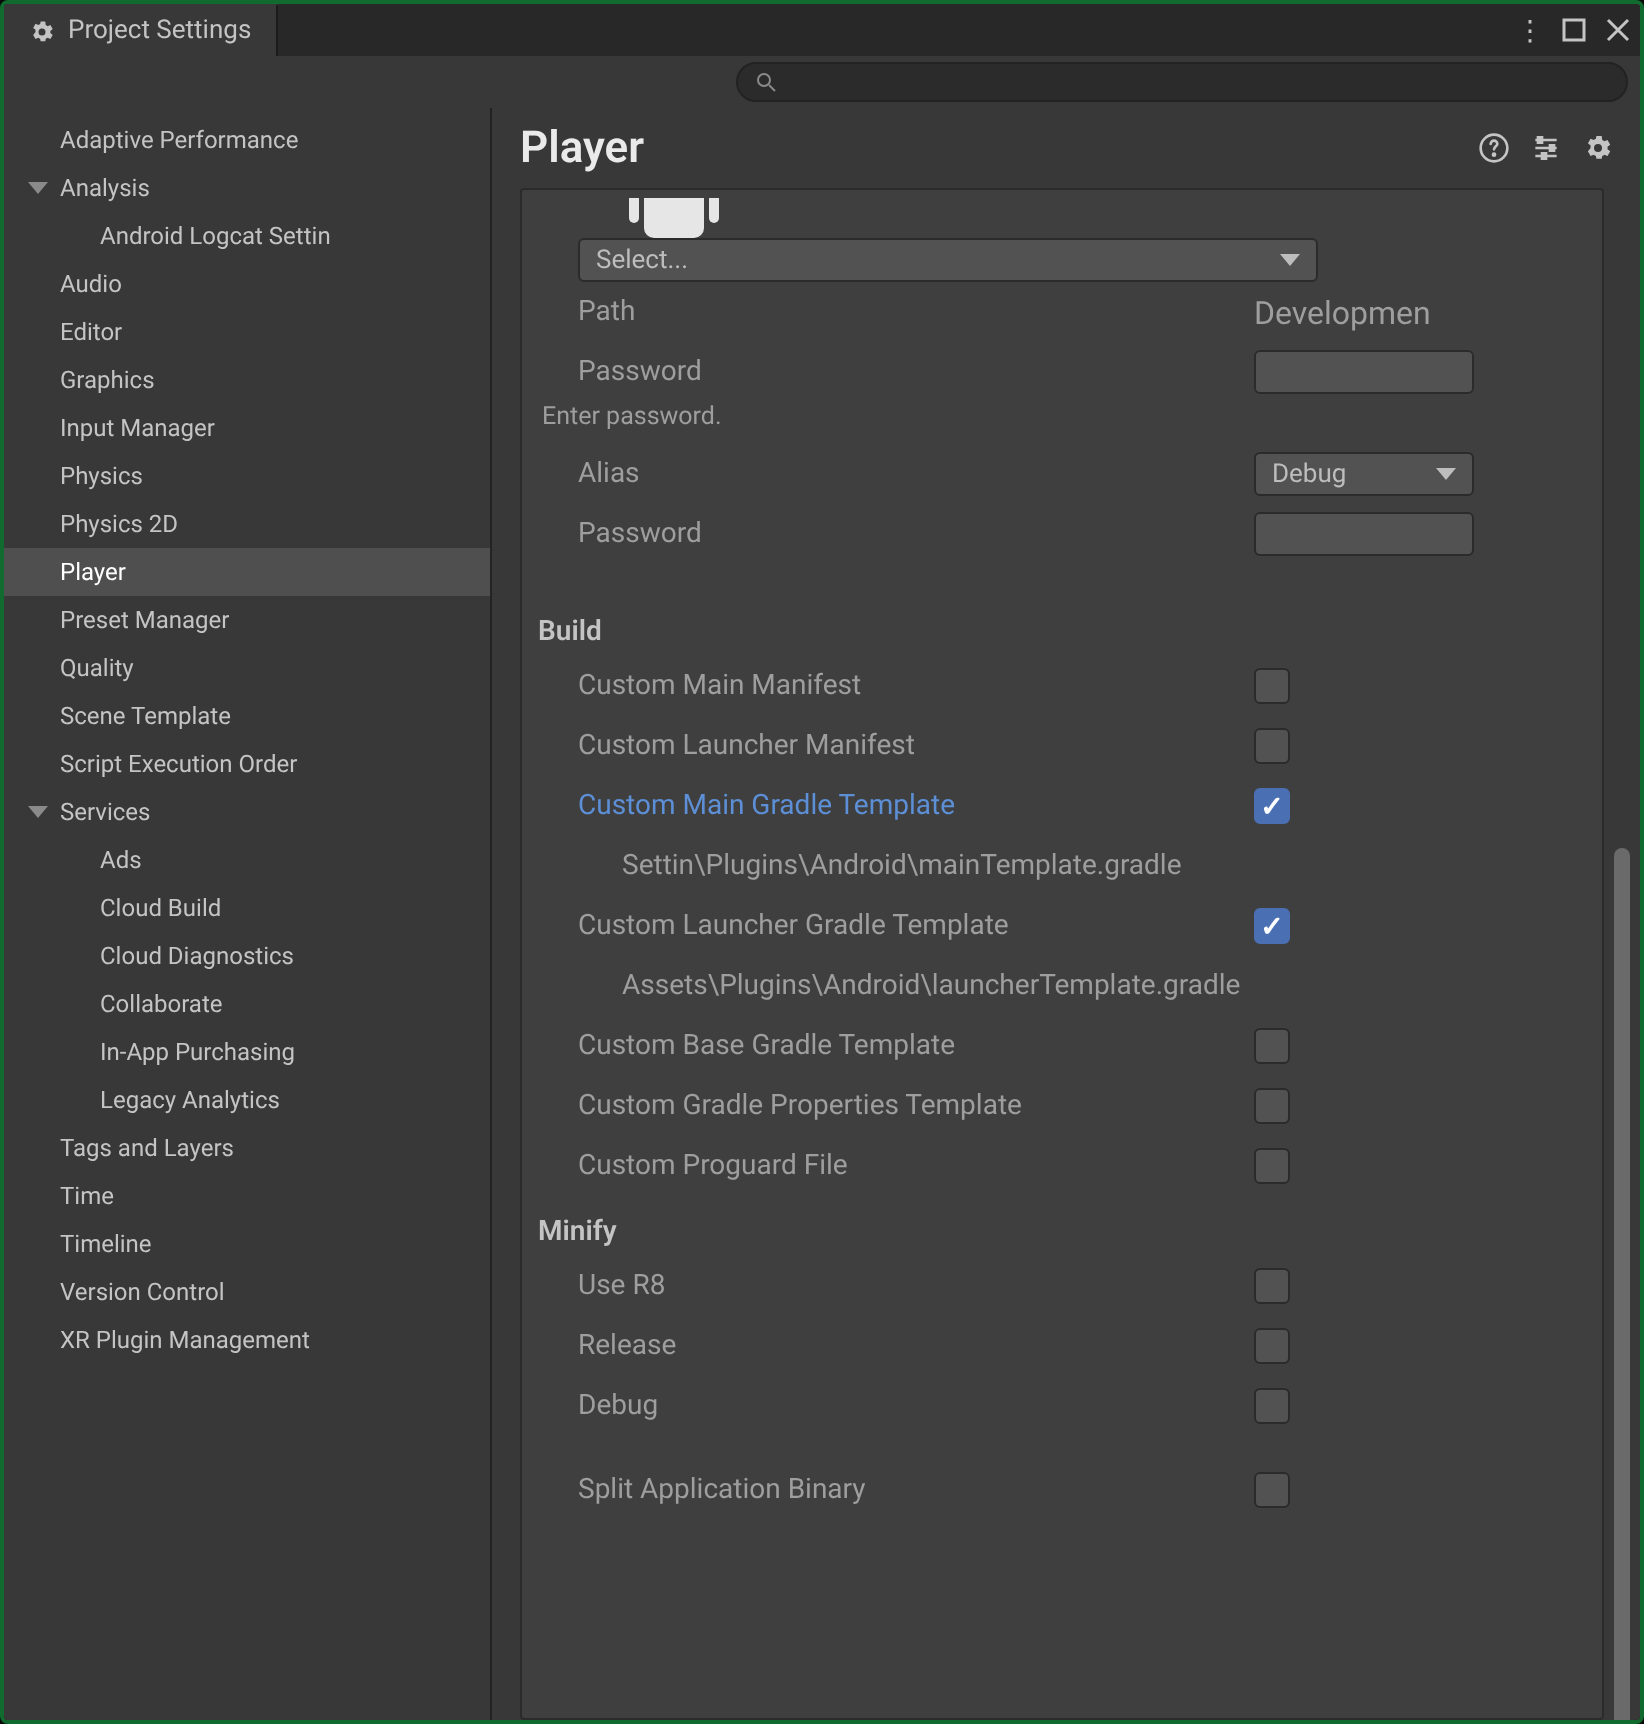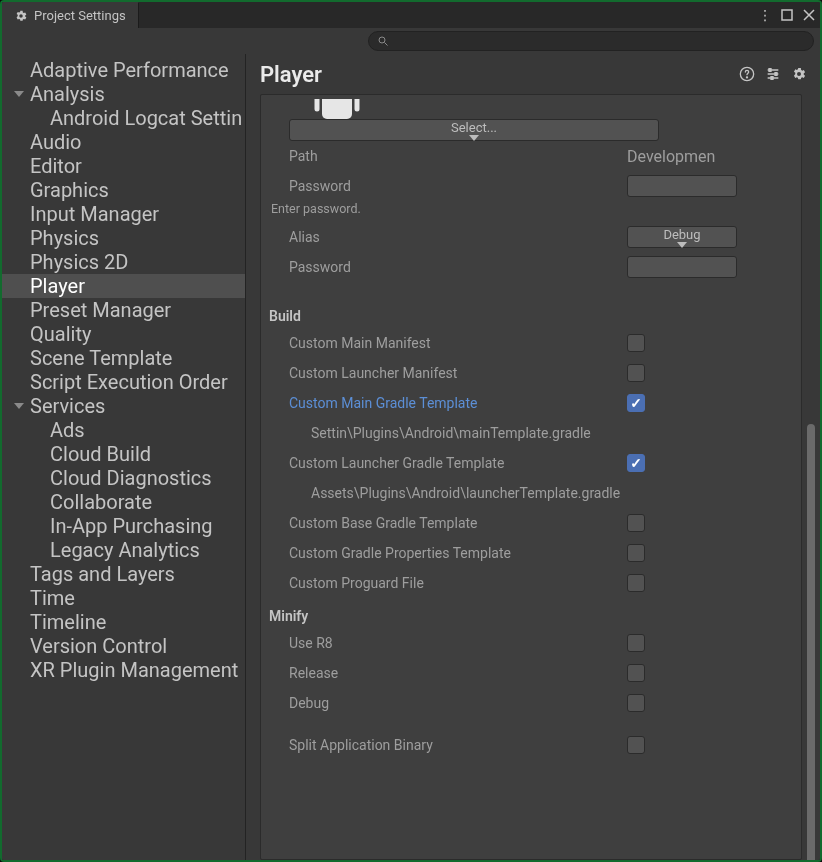--- a/index.html
+++ b/index.html
@@ -17,21 +17,21 @@
   .searchrow { height: 26px; display: flex; align-items: center; padding: 2px 6px 2px 0; background: #383838; }
   .searchrow .filler { width: 366px; }
   .searchrow .search { flex: 1; height: 20px; background: #2b2b2b; border: 1px solid #222; border-radius: 10px; display: flex; align-items: center; padding: 0 8px; gap: 6px; }
   .searchrow .search svg { width: 12px; height: 12px; flex-shrink: 0; }
   .searchrow input { flex: 1; background: transparent; border: none; outline: none; color: #c4c4c4; font-size: 12px; }
 
   
   .body { flex: 1; display: flex; overflow: hidden; }
 
   
-  .sidebar { width: 244px; background: #383838; border-right: 1px solid #232323; overflow: hidden; padding-top: 4px; font-size: 20px; line-height: 24px; color: #c4c4c4; }
+  .sidebar { width: 244px; background: #383838; border-right: 1px solid #232323; overflow: hidden; padding-top: 4px; font-size: 12px; line-height: 24px; color: #c4c4c4; }
   .sidebar .item { display: flex; align-items: center; padding-left: 28px; white-space: nowrap; overflow: hidden; text-overflow: ellipsis; cursor: default; }
   .sidebar .item.lvl2 { padding-left: 48px; }
   .sidebar .item.selected { background: #4f4f4f; color: #fff; }
   .sidebar .expander { position: relative; }
   .sidebar .expander::before { content: ""; position: absolute; left: 12px; top: 50%; transform: translateY(-50%); width: 0; height: 0; border-left: 5px solid transparent; border-right: 5px solid transparent; border-top: 6px solid #8a8a8a; }
 
   
   .main { flex: 1; display: flex; flex-direction: column; background: #383838; position: relative; }
   .main-header { display: flex; align-items: center; height: 40px; padding: 0 10px 0 14px; }
   .main-header h1 { font-size: 22px; font-weight: 600; color: #eaeaea; flex: 1; }
@@ -47,21 +47,21 @@
 
   .row { display: flex; align-items: center; height: 30px; font-size: 14px; color: #9e9e9e; }
   .row .lbl { flex: 0 0 360px; padding-left: 22px; white-space: nowrap; overflow: hidden; }
   .row .ctl { flex: 1; display: flex; align-items: center; }
 
   .row.hl .lbl { color: #5c8fd6; }
   .row.sub .lbl { padding-left: 44px; color: #9e9e9e; font-size: 14px; }
 
   .hint { font-size: 12.5px; color: #9e9e9e; padding: 0 0 6px 4px; }
 
-  .select { height: 22px; background: #525252; border: 1px solid #2b2b2b; border-radius: 3px; color: #bdbdbd; font-size: 13px; display: flex; align-items: center; justify-content: space-between; padding: 0 8px; flex-direction: column; }
+  .select { height: 22px; background: #525252; border: 1px solid #2b2b2b; border-radius: 3px; color: #bdbdbd; font-size: 13px; display: flex; align-items: center; justify-content: space-between; padding: 0 8px; }
   .select.wide { width: 370px; margin-left: 22px; }
   .select.small { width: 110px; }
   .select .tri { width: 0; height: 0; border-left: 5px solid transparent; border-right: 5px solid transparent; border-top: 6px solid #bdbdbd; }
 
   .textfield { height: 22px; width: 110px; background: #525252; border: 1px solid #2b2b2b; border-radius: 3px; }
 
   .checkbox { width: 18px; height: 18px; background: #525252; border: 1px solid #2b2b2b; border-radius: 3px; display: flex; align-items: center; justify-content: center; color: #fff; font-size: 14px; font-weight: bold; }
   .checkbox.on { background: #4b6fb3; border-color: #4b6fb3; }
   .checkbox.on::after { content: "✓"; }
 

